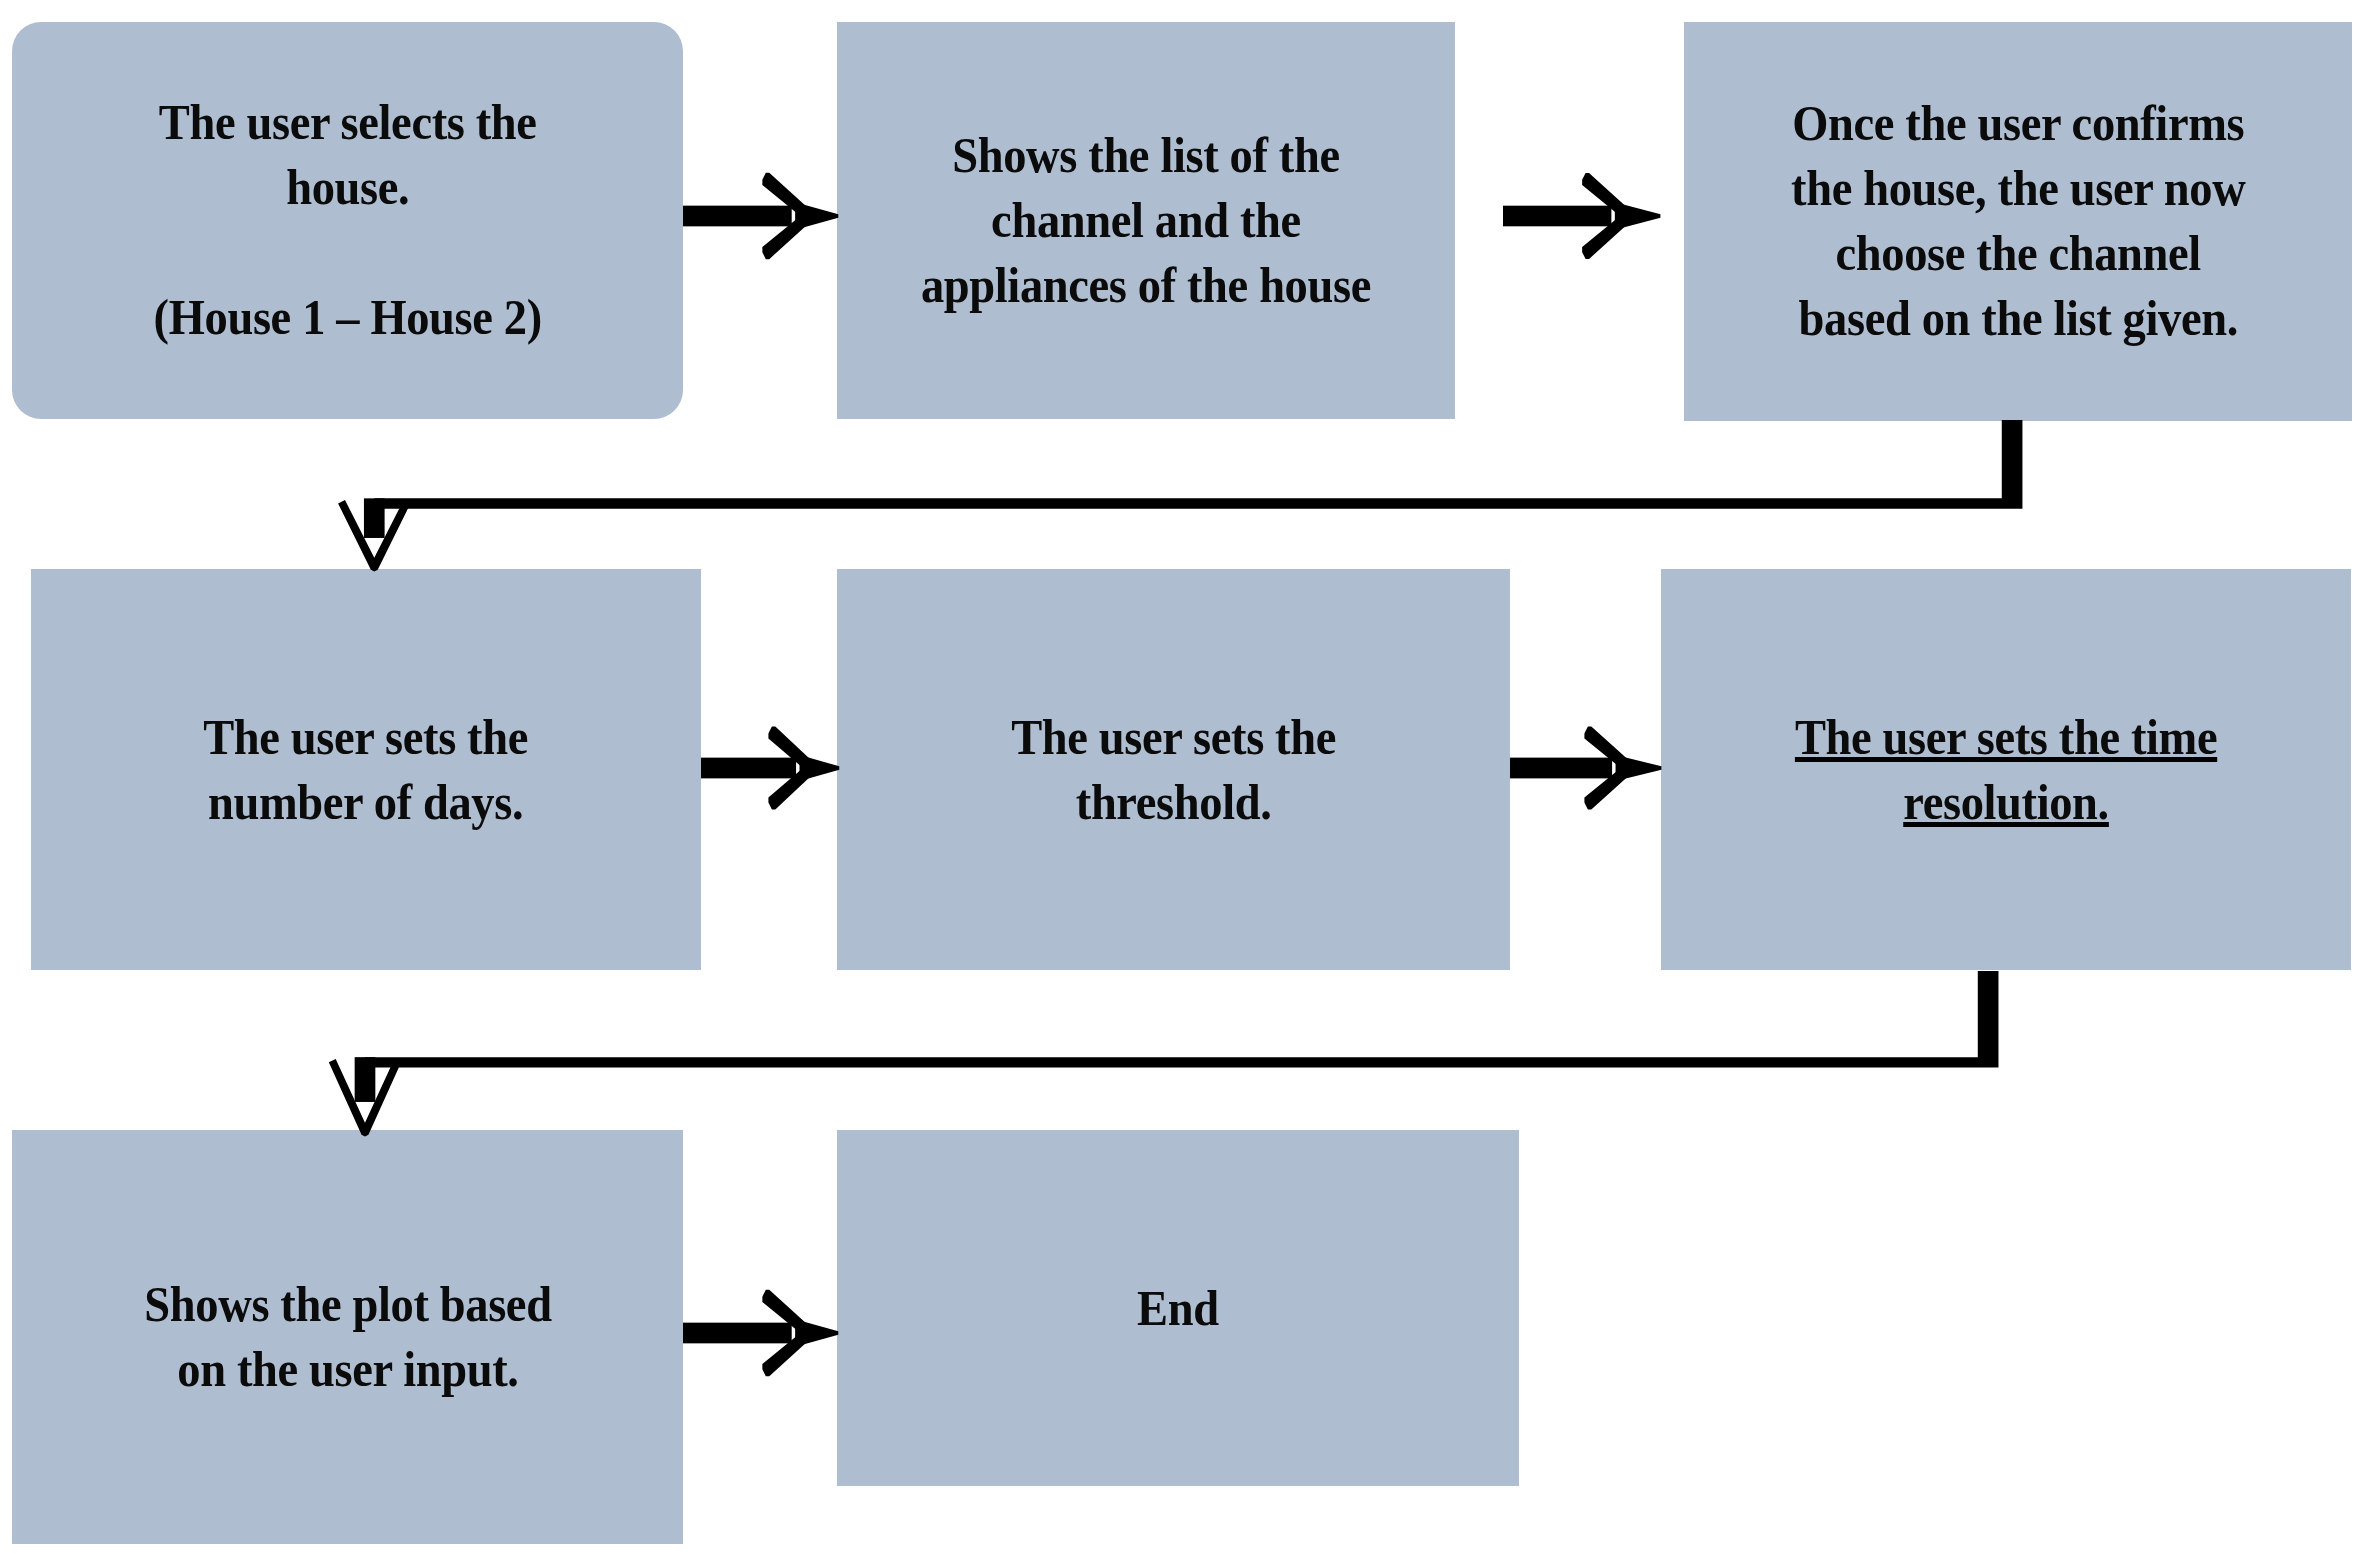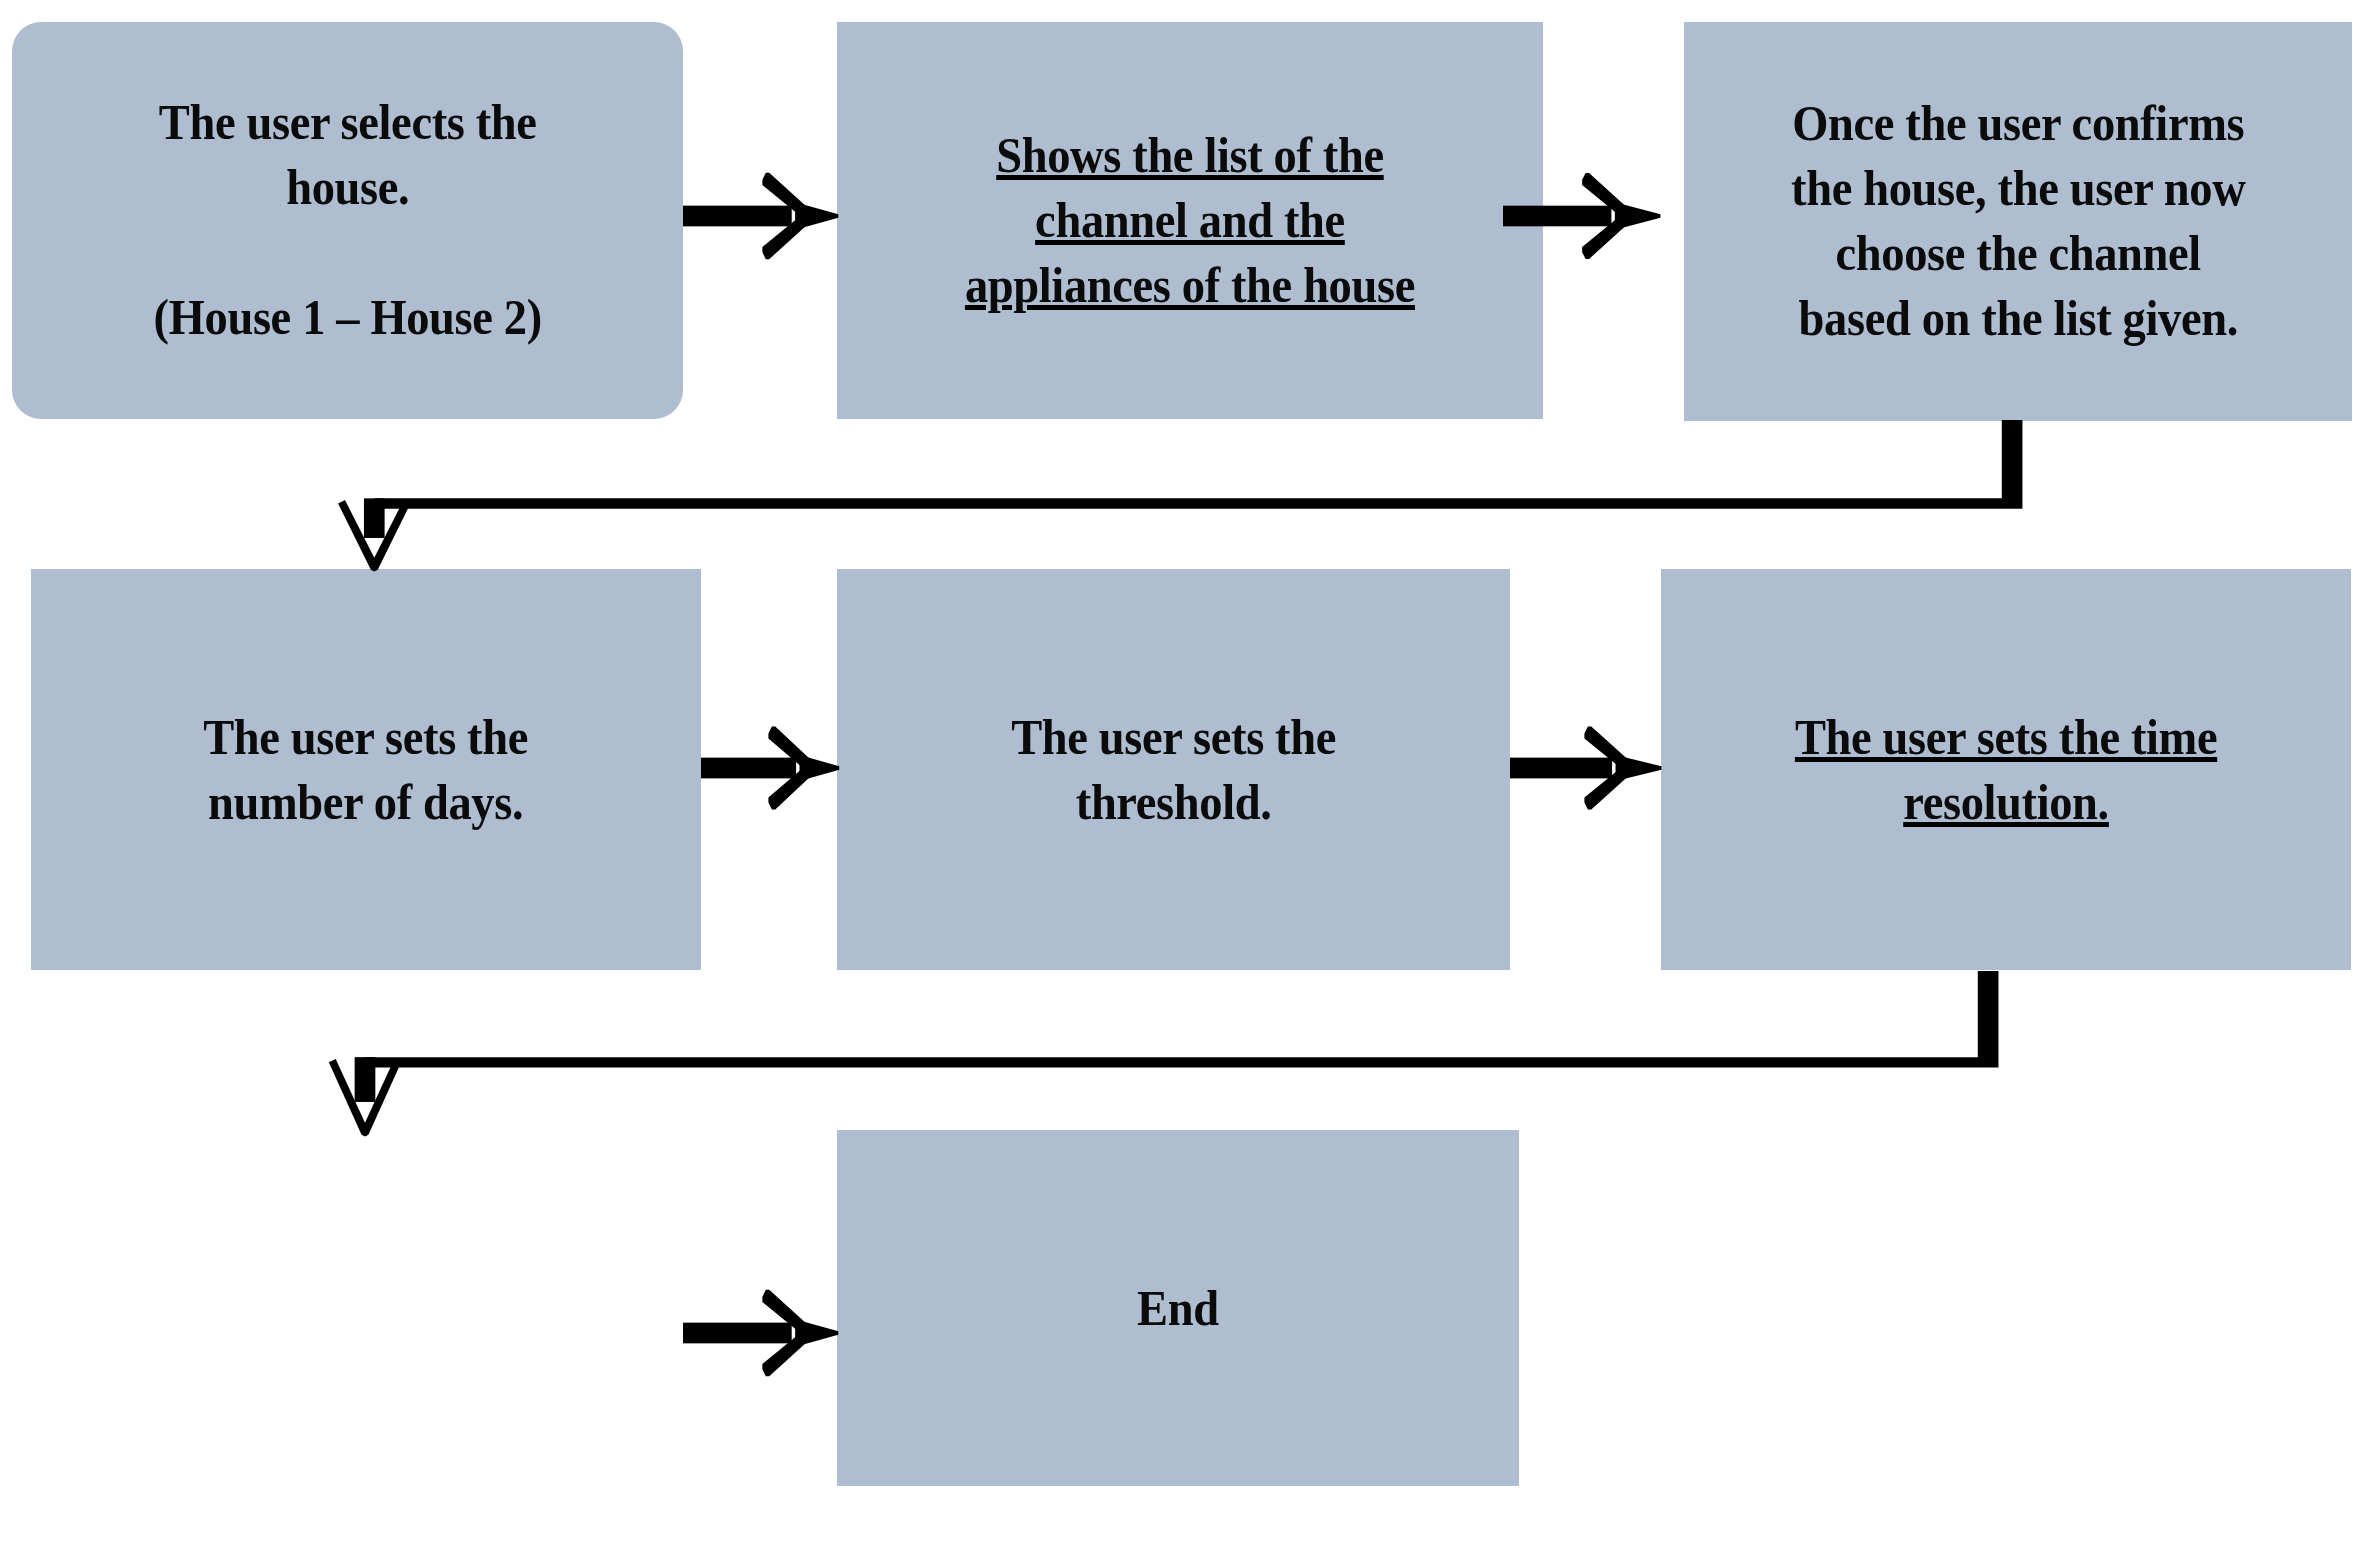--- a/index.html
+++ b/index.html
@@ -49,21 +49,21 @@
 
 <div id="canvas">
 
   <div class="node" style="left:12px; top:21.6px; width:671px; height:397px;border-radius:29px;">
     <div class="node-label">The user selects the
 house.
 
 (House 1 – House 2)</div>
   </div>
 
-  <div class="node" style="left:837px; top:21.6px; width:706px; height:397px;text-decoration:underline;">
+  <div class="node" style="left:837px; top:21.6px; width:618px; height:397px;">
     <div class="node-label">Shows the list of the
 channel and the
 appliances of the house</div>
   </div>
 
   <div class="node" style="left:1684px; top:21.6px; width:668px; height:399px;align-items:center;">
     <div class="node-label">Once the user confirms
 the house, the user now
 choose the channel
 based on the list given.</div>
@@ -77,20 +77,24 @@
   <div class="node" style="left:837px; top:569px; width:673px; height:401px;">
     <div class="node-label">The user sets the
 threshold.</div>
   </div>
 
   <div class="node" style="left:1661px; top:569px; width:690px; height:401px;text-decoration:underline;">
     <div class="node-label">The user sets the time
 resolution.</div>
   </div>
 
+  <div class="node" style="left:12px; top:1130px; width:671px; height:414px;">
+    <div class="node-label">Shows the plot based
+on the user input.</div>
+  </div>
 
   <div class="node" style="left:837px; top:1130px; width:682px; height:356px;">
     <div class="node-label">End</div>
   </div>
 
   <div class="conn" style="left:683px; top:164px; width:157px; height:104px;">
     <svg width="157" height="104" viewBox="0 0 182 120">
       <rect x="0" y="48" width="126" height="24" fill="#000000"></rect>
       <path d="M 96 10 L 100 10 L 152 57 L 152 63 L 100 110 L 96 110 L 92 102 L 92 96 L 136 60 L 92 24 L 92 18 Z" fill="#000000"></path>
       <path d="M 130 44 L 180 58 L 180 62 L 130 76 Z" fill="#000000"></path>

